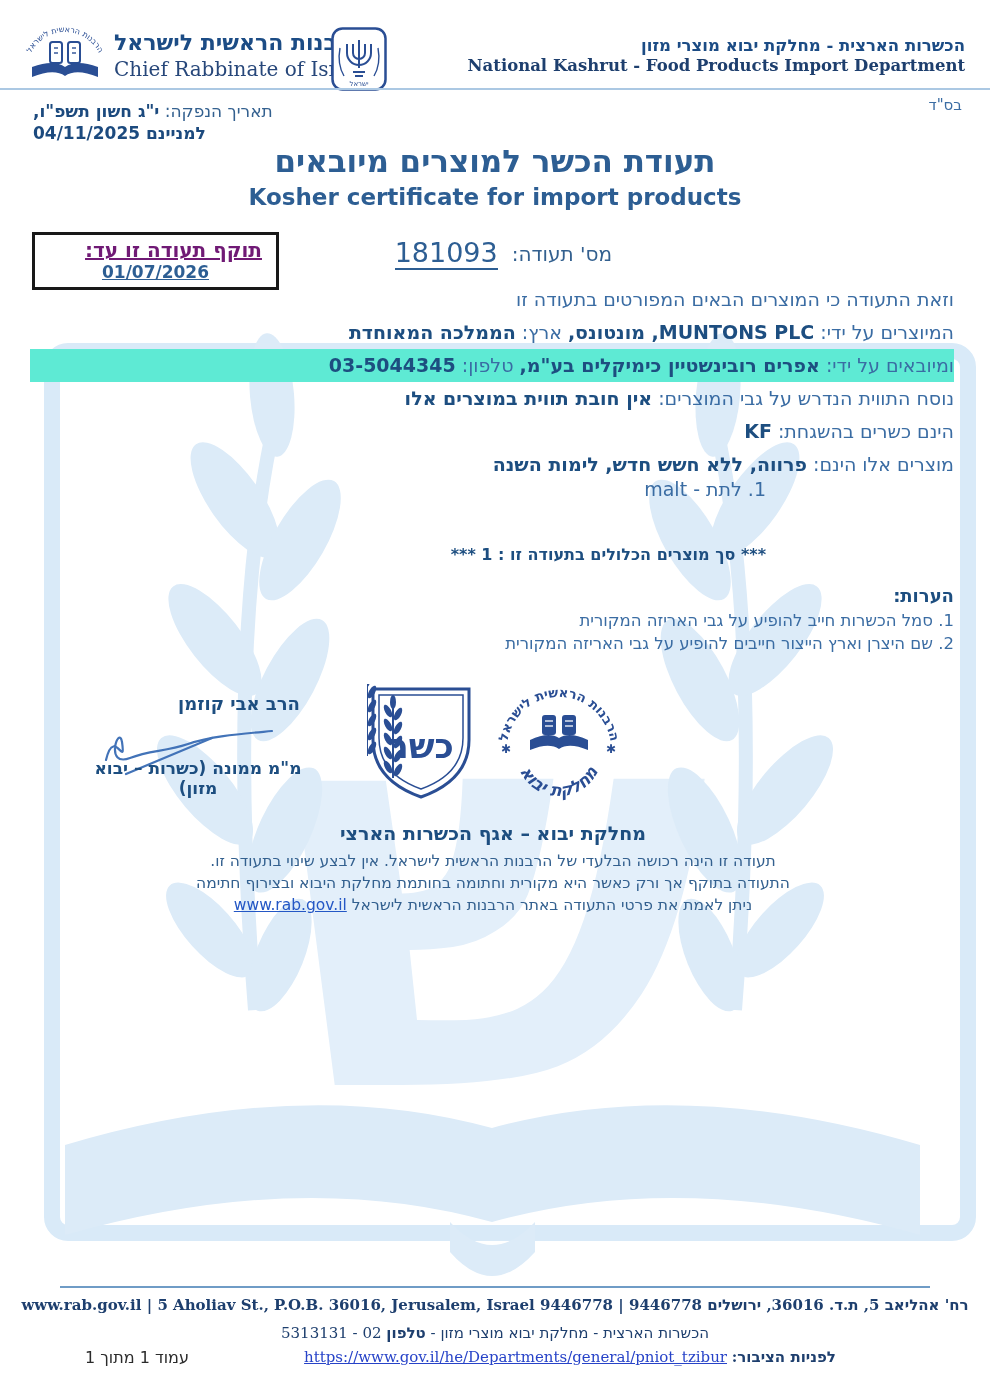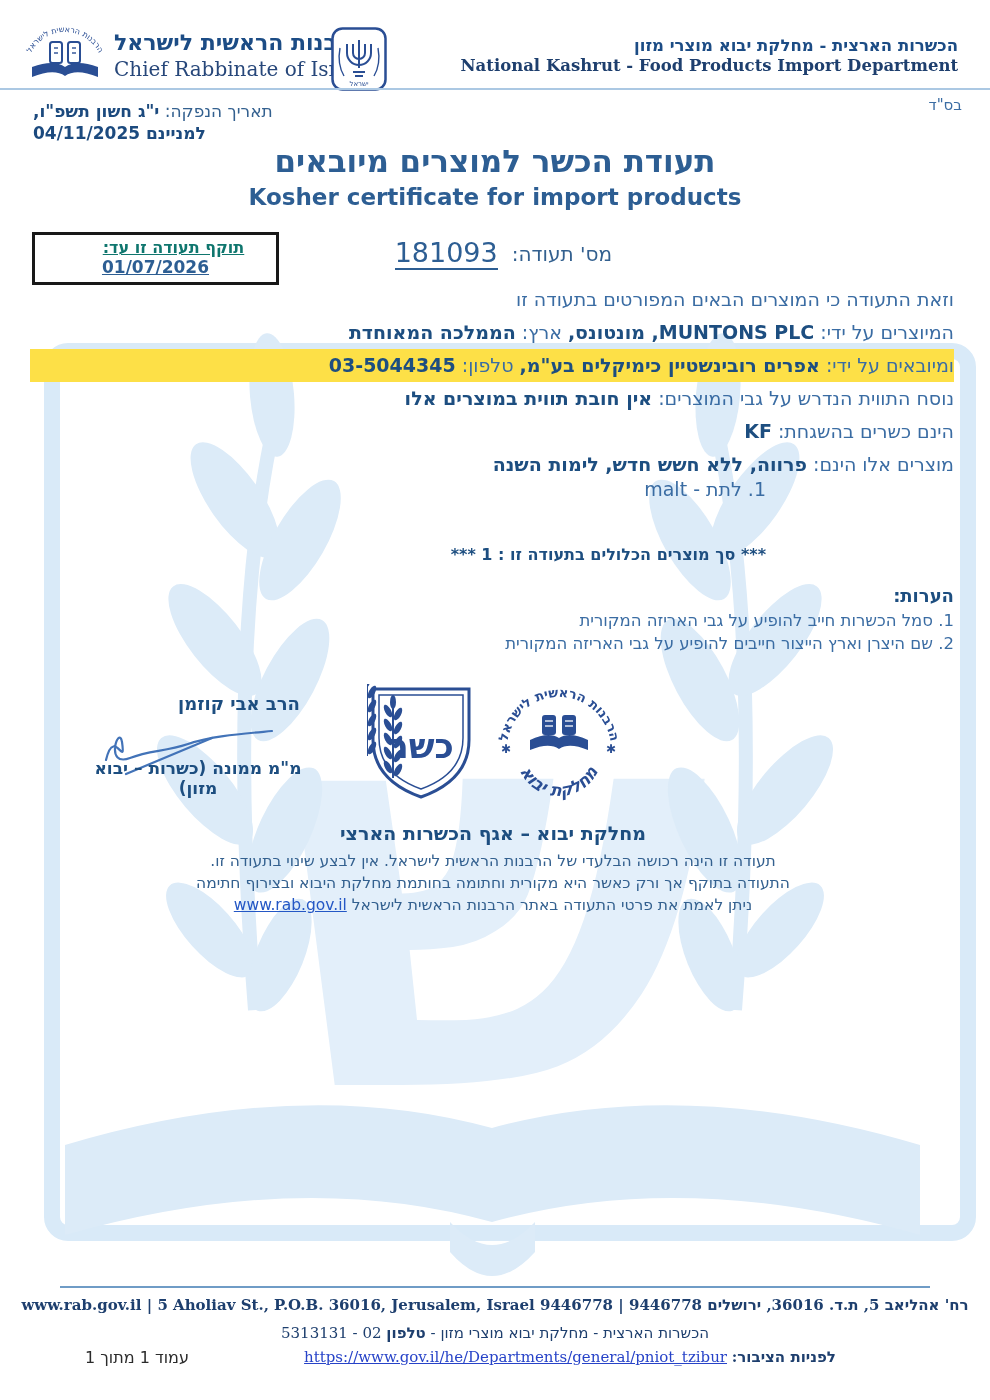--- a/index.html
+++ b/index.html
@@ -7,49 +7,49 @@
         font-family:"DejaVu Sans",sans-serif;}
   .wm{position:absolute;top:0;left:0;z-index:0;}
   .layer{position:absolute;z-index:1;}
 
   
   .logo-rab{left:18px;top:24px;}
   .hl-text{left:114px;top:30px;}
   .hl-he{font-size:22px;font-weight:bold;color:#1c4c85;}
   .hl-en{font-family:"DejaVu Serif","DejaVu Sans",serif;font-size:20px;color:#27477a;margin-top:2px;}
   .emblem{left:330px;top:26px;}
-  .hr-text{right:32px;top:36px;text-align:right;}
+  .hr-text{right:25px;top:36px;text-align:right;}
   .hr-he{font-size:16.5px;font-weight:bold;color:#1c4c85;direction:rtl;}
   .hr-en{font-family:"DejaVu Serif","DejaVu Sans",serif;font-size:16.5px;font-weight:bold;color:#1e3f6e;margin-top:1px;}
   .header-rule{left:0;right:0;top:88px;height:2px;background:#abc8e3;}
 
   .besiyata{top:96px;right:28px;font-size:15px;color:#3a6ca3;}
   .issue{top:100px;left:33px;font-size:17px;line-height:22px;}
   .issue .lbl{color:#33608f;}
   .issue .b{font-weight:bold;color:#1c4a7e;}
   .issue-l1{direction:rtl;text-align:left;}
   .issue-l2{direction:ltr;text-align:left;}
 
   .title-wrap{top:143px;left:0;width:100%;text-align:center;}
   .title-he{font-size:31px;font-weight:bold;color:#2d5e93;direction:rtl;}
   .title-en{font-size:23px;font-weight:bold;color:#2d5e93;margin-top:5px;}
 
   .validity{left:32px;top:232px;width:241px;border:3px solid #181818;text-align:center;
             padding:3px 0 5px 0;direction:rtl;background:#fff;}
-  .validity .v1{font-size:16px;font-weight:bold;color:#0f766e;text-decoration:underline;margin-left:36px;}
+  .validity .v1{font-size:20px;font-weight:bold;color:#701a75;text-decoration:underline;margin-left:36px;}
   .validity .v2{font-size:17px;font-weight:bold;color:#2d5e93;text-decoration:underline;}
 
   .cert-row{top:238px;right:378px;direction:rtl;display:flex;align-items:center;gap:14px;}
   .cert-lbl{font-size:20px;color:#33608f;}
   .cert-num{font-size:27px;color:#2d5e93;border-bottom:2px solid #2d5e93;line-height:1.1;direction:ltr;margin-left:8px;}
 
   .body-lines{top:283px;right:36px;left:30px;direction:rtl;text-align:right;
               font-size:19px;line-height:33px;color:#3a6ca3;}
   .body-lines .b{font-weight:bold;color:#1d4e80;}
-  .band{background:#fde047;}
+  .band{background:#5eead4;}
 
   .product-line{top:478px;right:224px;direction:rtl;font-size:19px;color:#3a6ca3;}
   .total-line{top:545px;right:224px;direction:rtl;font-size:16px;font-weight:bold;color:#1d4e80;}
 
   .notes{top:584px;right:36px;direction:rtl;text-align:right;font-size:16.5px;line-height:23px;color:#3a6ca3;}
   .notes .nt{font-size:18px;font-weight:bold;color:#1d4e80;margin-bottom:2px;}
 
   .sig-name{top:693px;left:140px;width:160px;font-size:18px;font-weight:bold;color:#1d4e80;direction:rtl;}
   .sig-svg{left:92px;top:708px;}
   .sig-role{top:758px;left:88px;width:220px;text-align:center;font-size:17px;font-weight:bold;color:#1d4e80;direction:rtl;}

